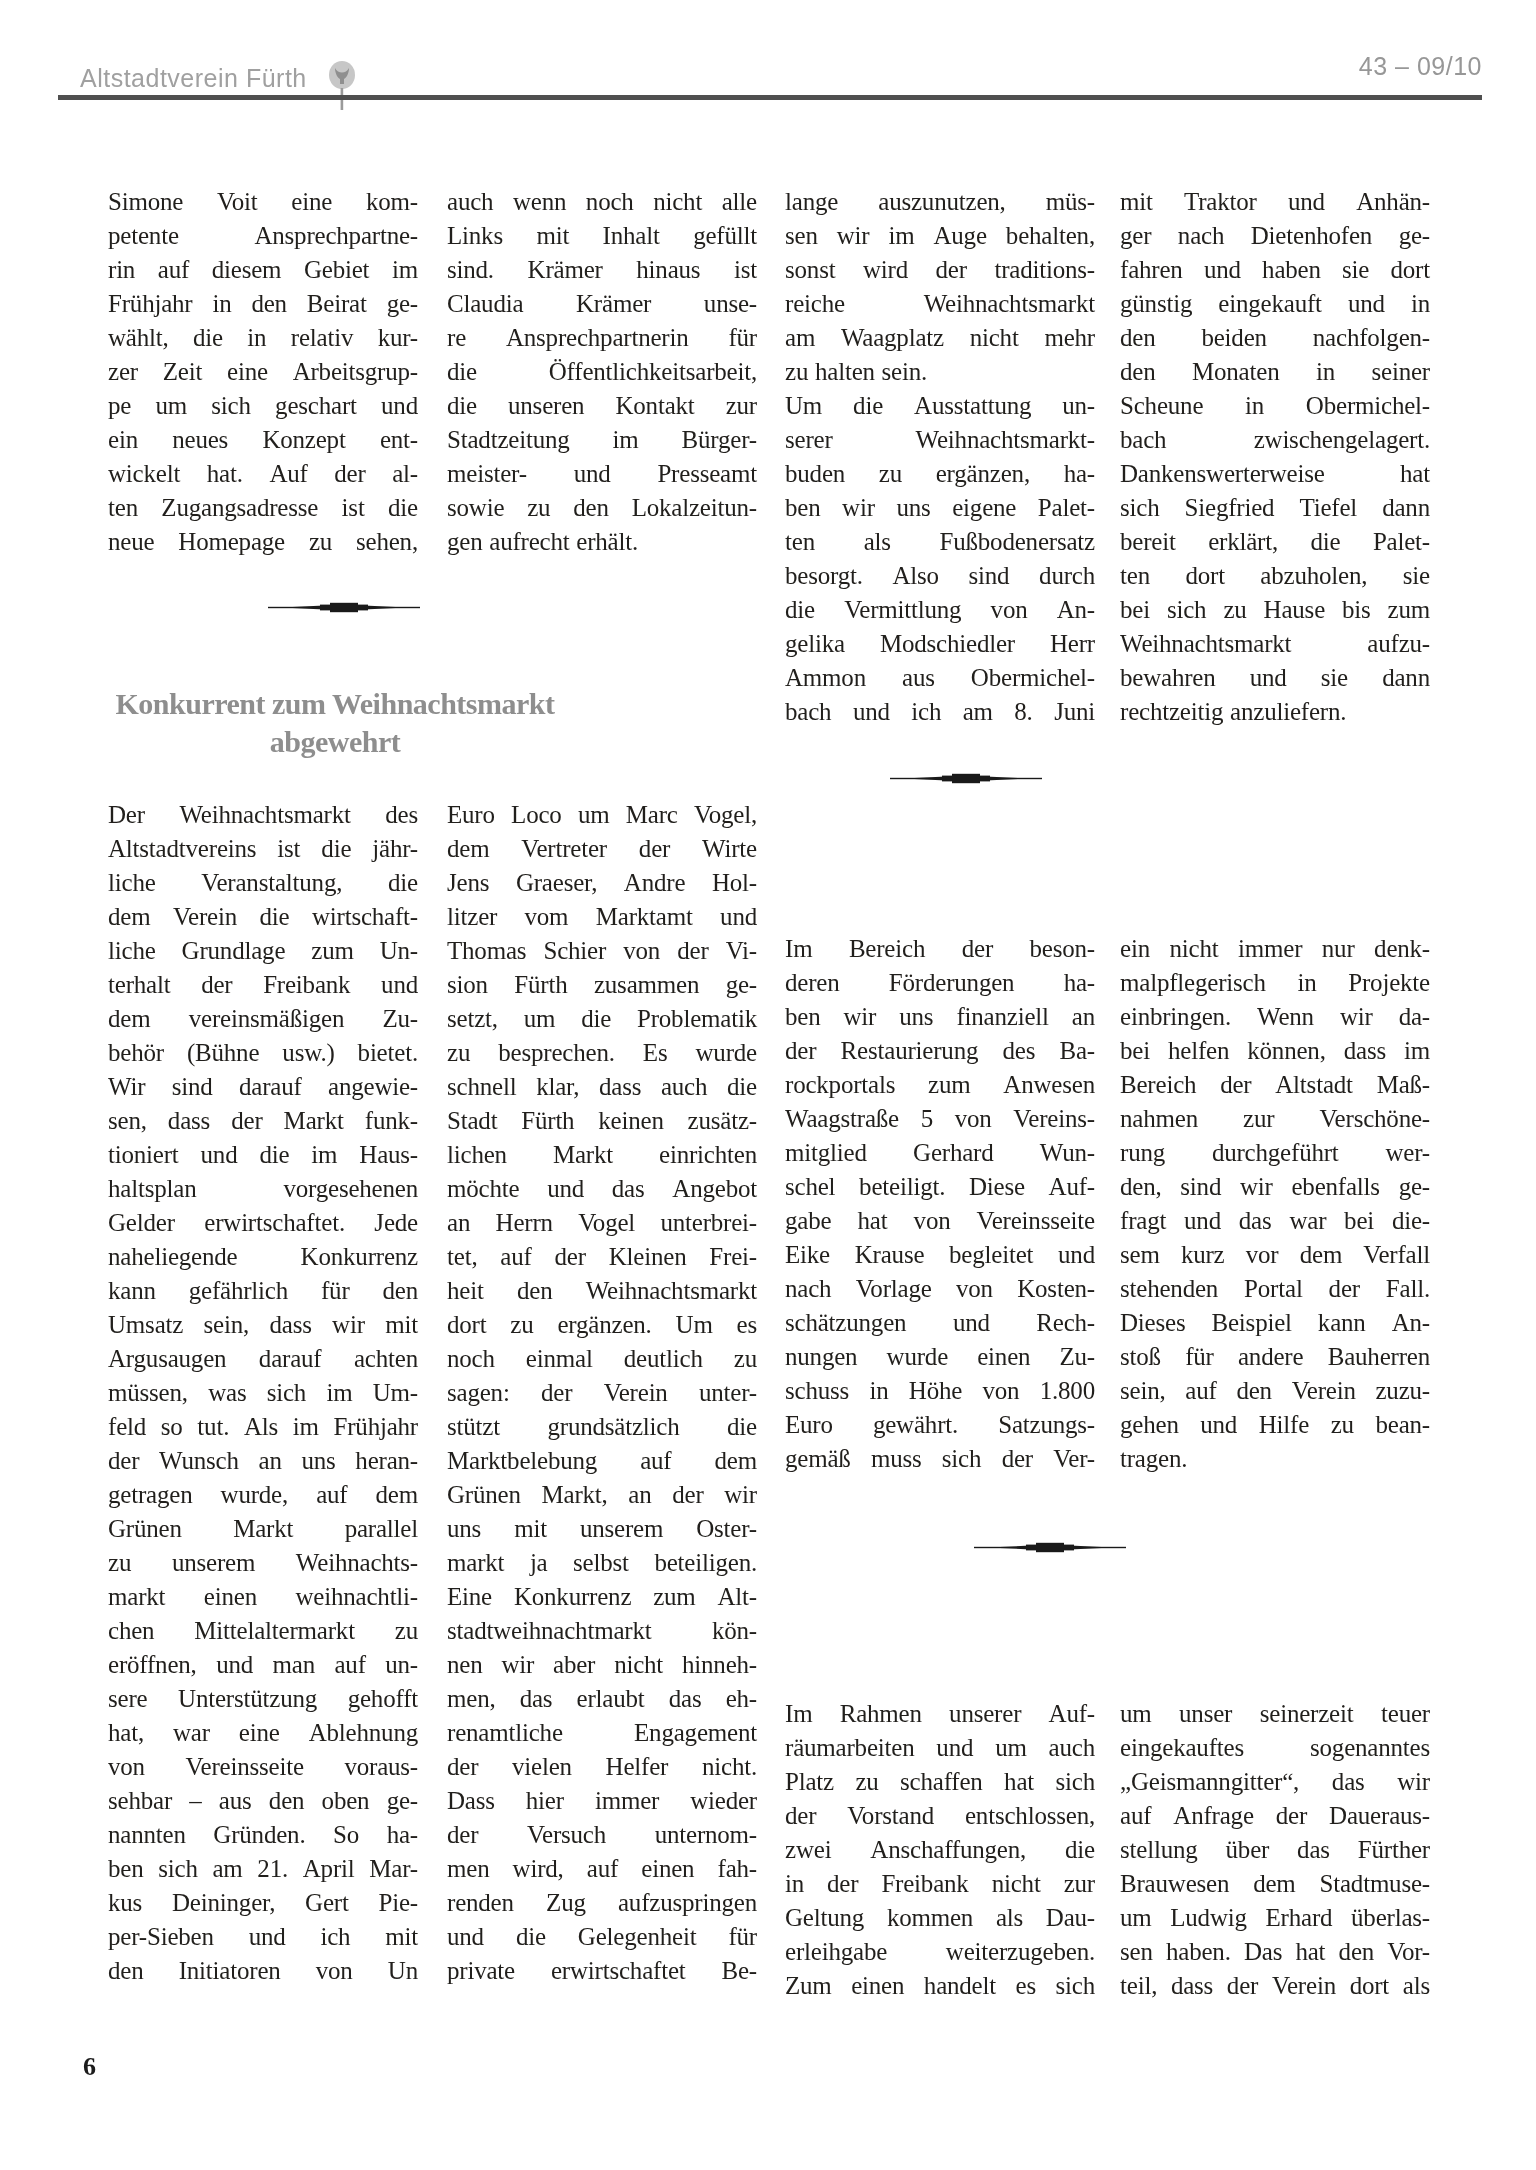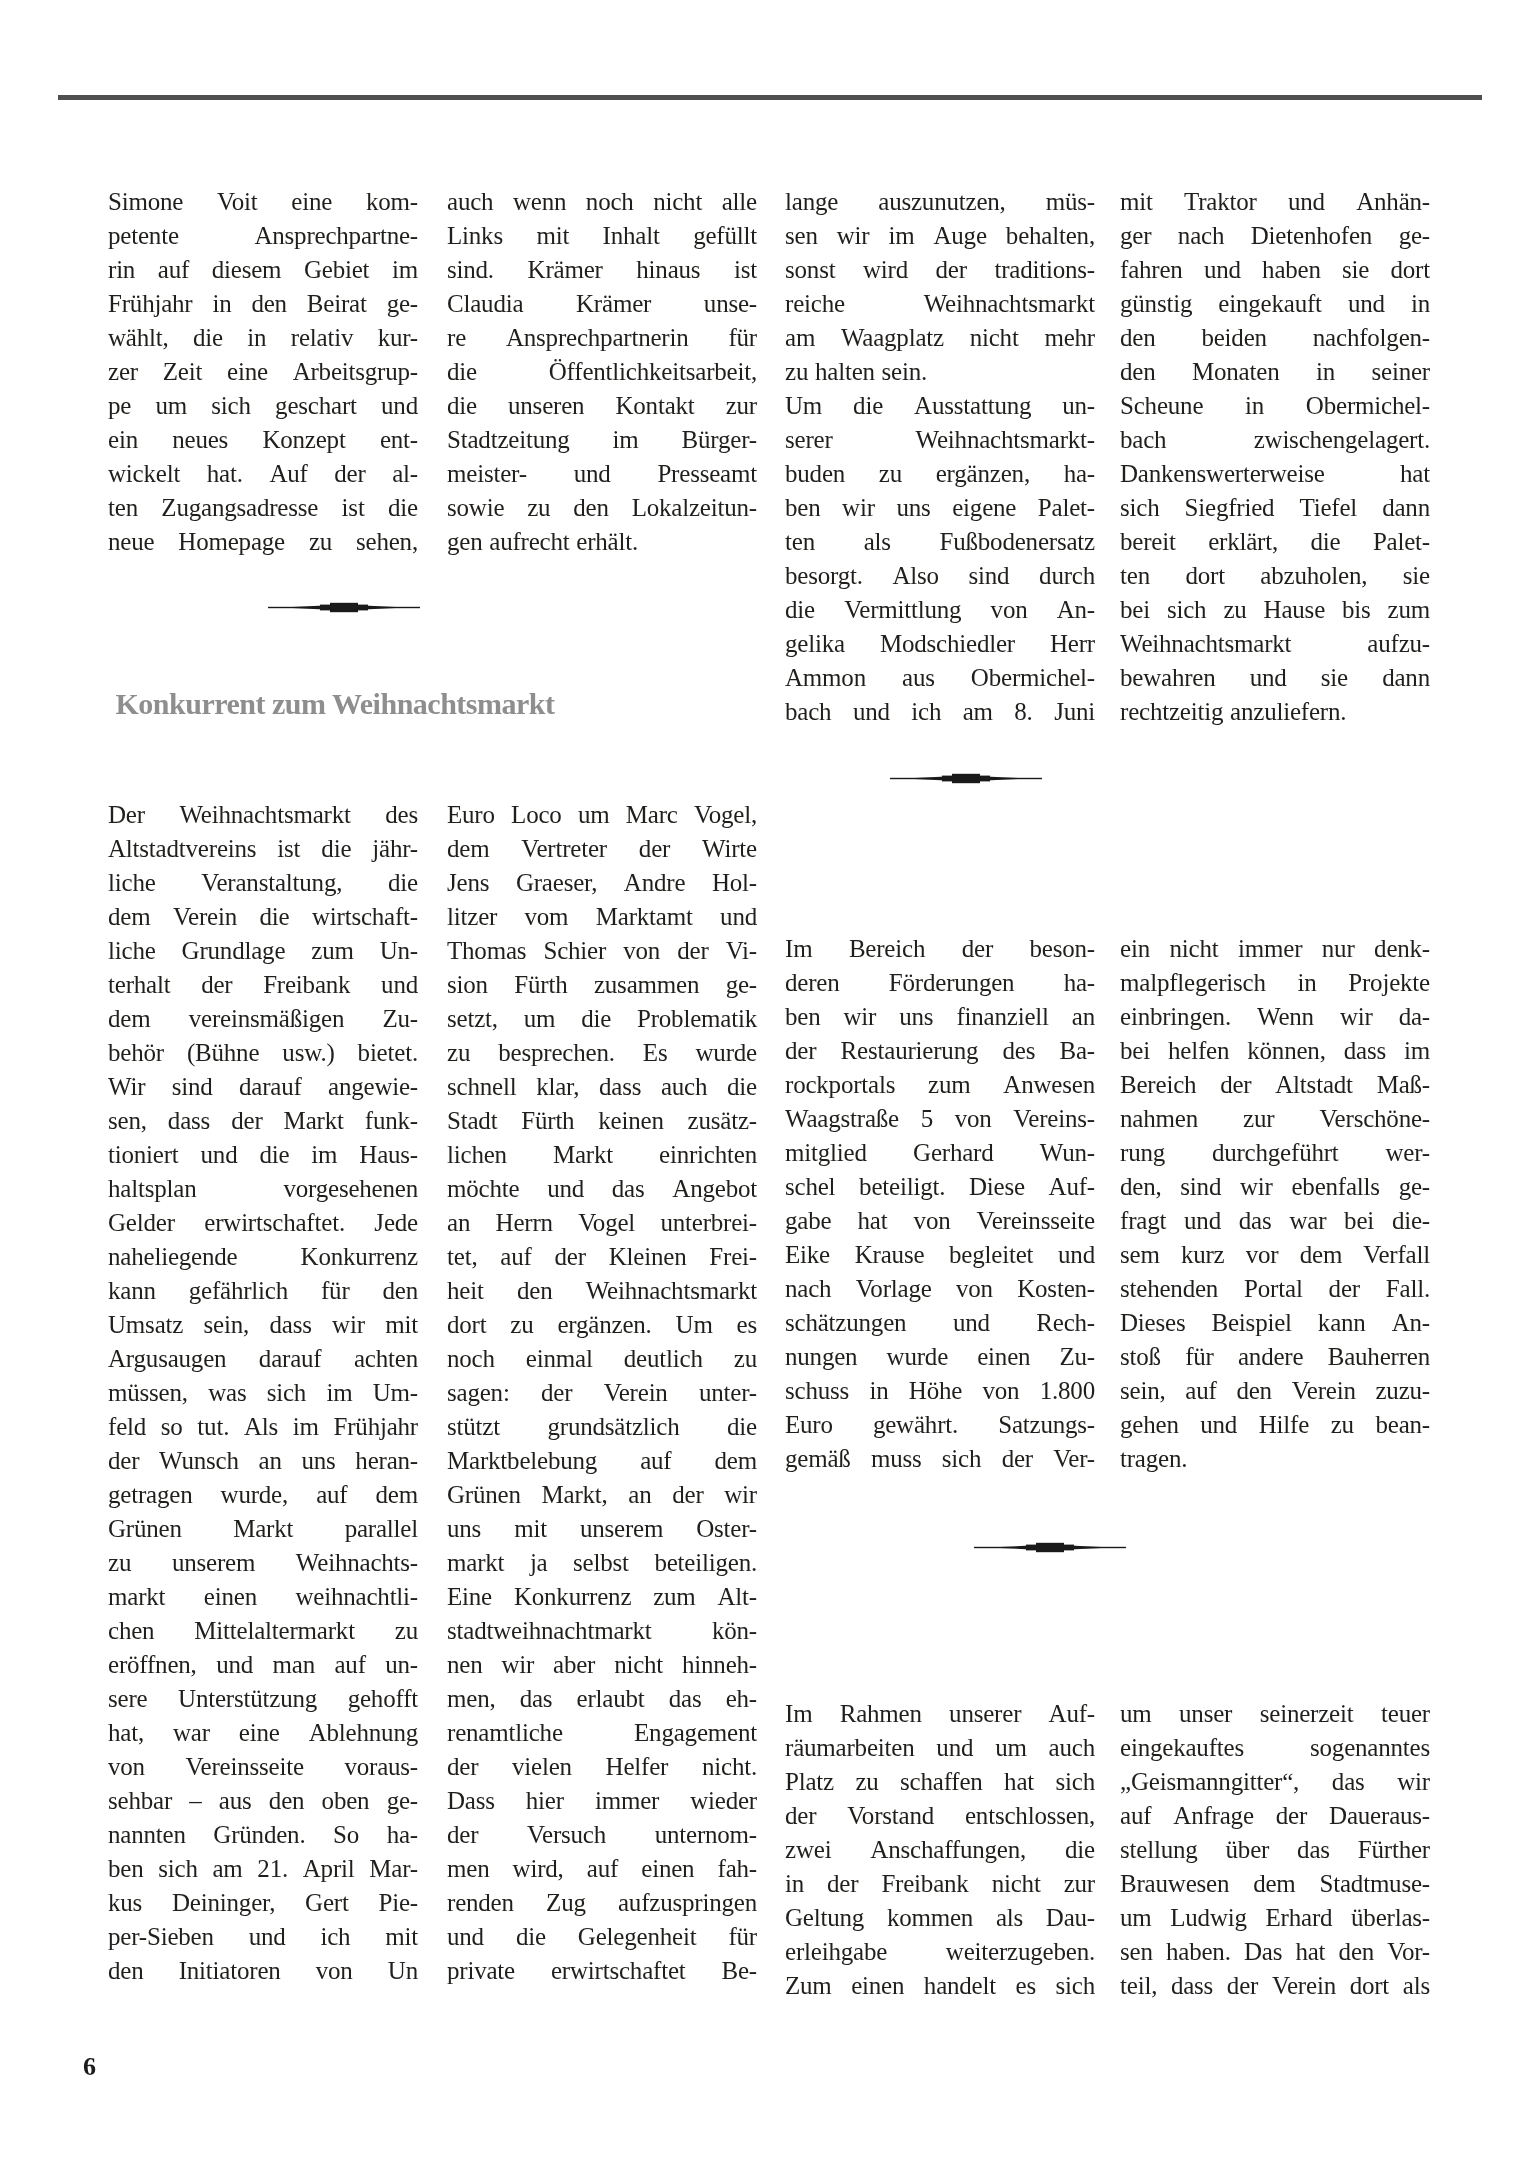--- a/index.html
+++ b/index.html
@@ -34,20 +34,33 @@
   .divider{position:absolute;width:152px;height:13px;}
   .divider svg{display:block;}
   
   .folio{position:absolute;left:83px;top:2052px;font-size:26px;font-weight:bold;color:#1c1c1c;}
 </style>
 </head>
 <body>
 
 <div class="page">
 
+  <div class="pagehead">
+    <div class="brand">
+      <span>Altstadtverein Fürth</span>
+      <span class="logo">
+        <svg width="34" height="52" viewBox="0 0 34 52" xmlns="http://www.w3.org/2000/svg">
+          <ellipse cx="17" cy="15" rx="13" ry="14" fill="#c7c7c7"></ellipse>
+          <path d="M10 8 C13 14 21 14 24 8 C24 14 21 18 19 19 L19 24 L15 24 L15 19 C13 18 10 14 10 8 Z" fill="#8f8f8f"></path>
+          <rect x="15.6" y="28" width="2.6" height="22" fill="#9a9a9a"></rect>
+        </svg>
+      </span>
+    </div>
+    <div class="issue">43 – 09/10</div>
+  </div>
   <div class="rule"></div>
 
   <div class="col" style="left:108px;top:185px">
       <div class="tline">
         <b>Simone</b>
         <b>Voit</b>
         <span>eine</span>
         <span>kom-</span>
       </div>
       <div class="tline">
@@ -365,20 +378,21 @@
     <svg width="152" height="13" viewBox="0 0 152 13" xmlns="http://www.w3.org/2000/svg">
       <rect x="0" y="5.8" width="152" height="1.4" fill="#1a1a1a"></rect>
       <polygon points="14,6.5 56,4.6 56,8.4" fill="#1a1a1a"></polygon>
       <polygon points="138,6.5 96,4.6 96,8.4" fill="#1a1a1a"></polygon>
       <rect x="52" y="3.6" width="48" height="5.8" fill="#1a1a1a"></rect>
       <rect x="62" y="1.8" width="28" height="9.4" fill="#1a1a1a"></rect>
     </svg>
   </div>
   <div class="heading heading-konkurrent">
     <div>Konkurrent zum Weihnachtsmarkt</div>
+    <div>abgewehrt</div>
   </div>
 
   <div class="col" style="left:108px;top:798px">
       <div class="tline">
         <span>Der</span>
         <span>Weihnachtsmarkt</span>
         <span>des</span>
       </div>
       <div class="tline">
         <span>Altstadtvereins</span>

